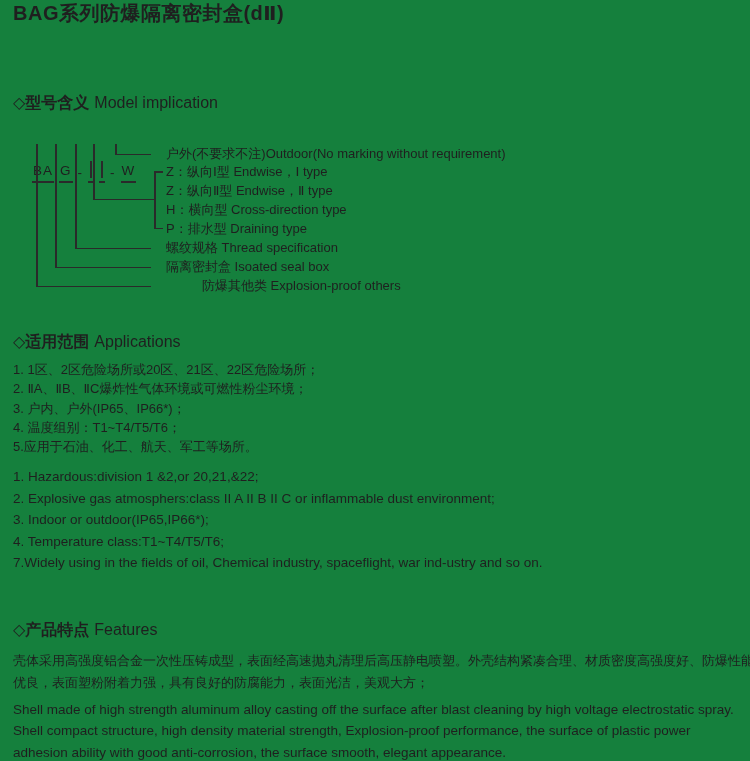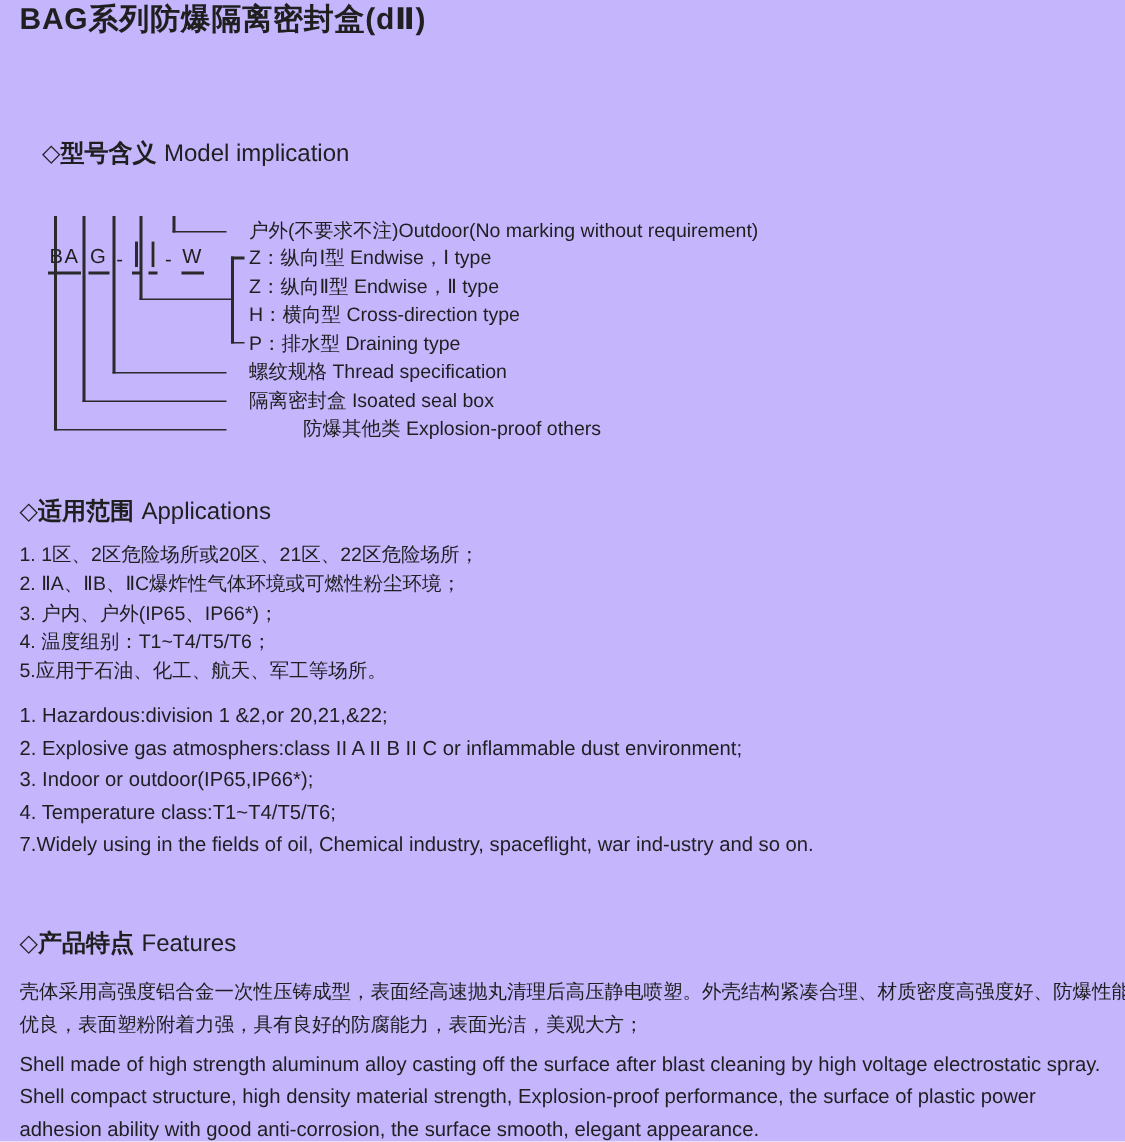--- a/index.html
+++ b/index.html
@@ -1,29 +1,29 @@
 <!DOCTYPE html>
 <html><head>
 <meta charset="utf-8">
 <style>
   * { margin:0; padding:0; box-sizing:border-box; }
   html,body { background:#ffffff; }
   .page {
-    position:relative; width:750px; height:761px; background:#c4b5fd;
+    position:relative; width:750px; height:761px; background:#15803d;
     font-family:"Liberation Sans","DejaVu Sans",sans-serif;
     color:#1f1f1f; overflow:hidden;
   }
   .abs { position:absolute; }
   .doc-title { left:13px; top:0px; font-size:20px; line-height:26px; font-weight:700; letter-spacing:0.5px; white-space:nowrap; }
   .doc-subtitle { left:13px; top:25px; font-size:15px; line-height:19px; font-weight:400; white-space:nowrap; }
 
   .sec-heading { font-size:16px; line-height:20px; white-space:nowrap; }
   .sec-heading .zh { font-weight:700; }
   .sec-heading .en { font-weight:400; margin-left:5px; }
-  .h-model { left:28px; top:93px; }
+  .h-model { left:13px; top:93px; }
   .h-apps { left:13px; top:332px; }
   .h-features { left:13px; top:620px; }
 
   
   .code-row { left:32px; top:125px; display:flex; align-items:flex-end; gap:5px;
               font-size:13.5px; line-height:16px; font-weight:400; letter-spacing:1px; }
   .code-seg { border-bottom:2px solid #2a2a2a; padding:0 1px 2px 1px;margin-top:38px; }
   .code-dash { padding-bottom:2px; }
   .code-box-wrap { border-bottom:2px solid #2a2a2a; padding:0 2px 3px 2px; }
   .code-box { width:10px; height:10px; border:1.5px solid #2a2a2a; background:#fff; }

